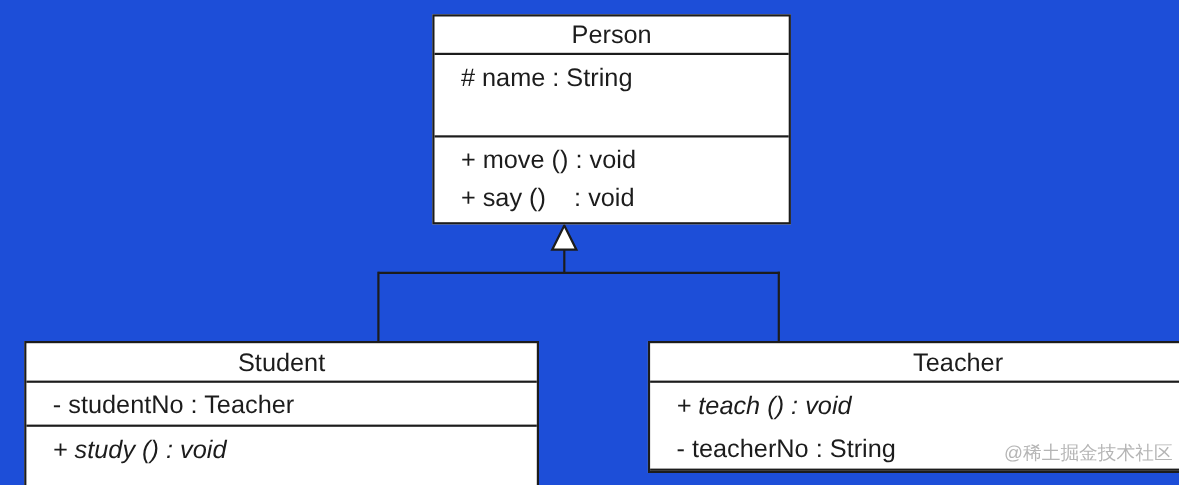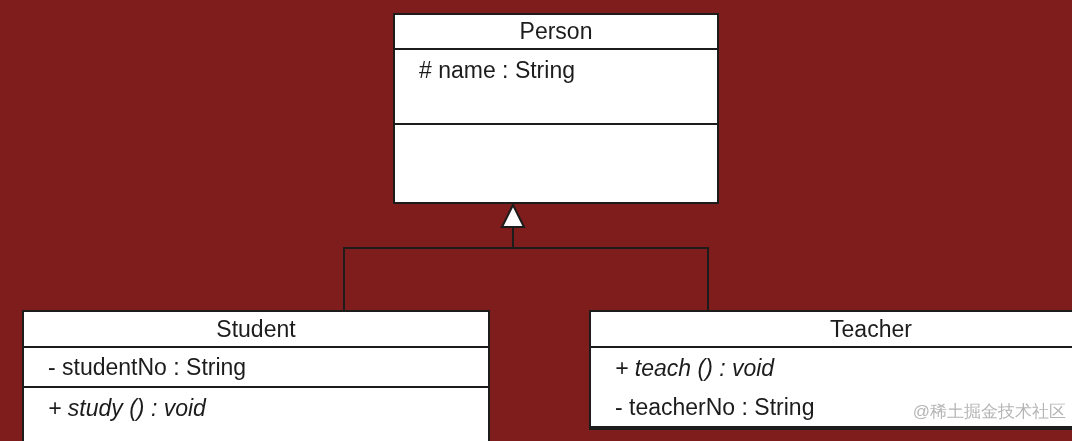--- a/index.html
+++ b/index.html
@@ -4,21 +4,21 @@
 <style>
   html, body {
     margin: 0;
     padding: 0;
     background: #ffffff;
   }
   .canvas {
     position: relative;
     width: 1072px;
     height: 441px;
-    background: #7f1d1d;
+    background: #1d4ed8;
     overflow: hidden;
     font-family: "Liberation Sans", sans-serif;
     color: #1c1c1c;
   }
   .connectors {
     position: absolute;
     left: 0;
     top: 0;
     width: 1072px;
     height: 441px;
@@ -97,26 +97,30 @@
     <line x1="344" y1="247" x2="344" y2="311"></line>
     <line x1="708" y1="247" x2="708" y2="311"></line>
     <polygon points="513,205 502,227 524,227"></polygon>
   </svg>
 
   <div class="class-box box-person">
     <div class="class-title">Person</div>
     <div class="class-section attrs">
       <div class="member"># name : String</div>
     </div>
+    <div class="class-section methods last">
+      <div class="member">+ move () : void</div>
+      <div class="member">+ say ()    : void</div>
+    </div>
   </div>
 
   <div class="class-box box-student">
     <div class="class-title">Student</div>
     <div class="class-section attrs">
-      <div class="member">- studentNo : String</div>
+      <div class="member">- studentNo : Teacher</div>
     </div>
     <div class="class-section methods last">
       <div class="member">+ study () : void</div>
     </div>
   </div>
 
   <div class="class-box box-teacher">
     <div class="class-title">Teacher</div>
     <div class="class-section methods last">
       <div class="member">+ teach () : void</div>

